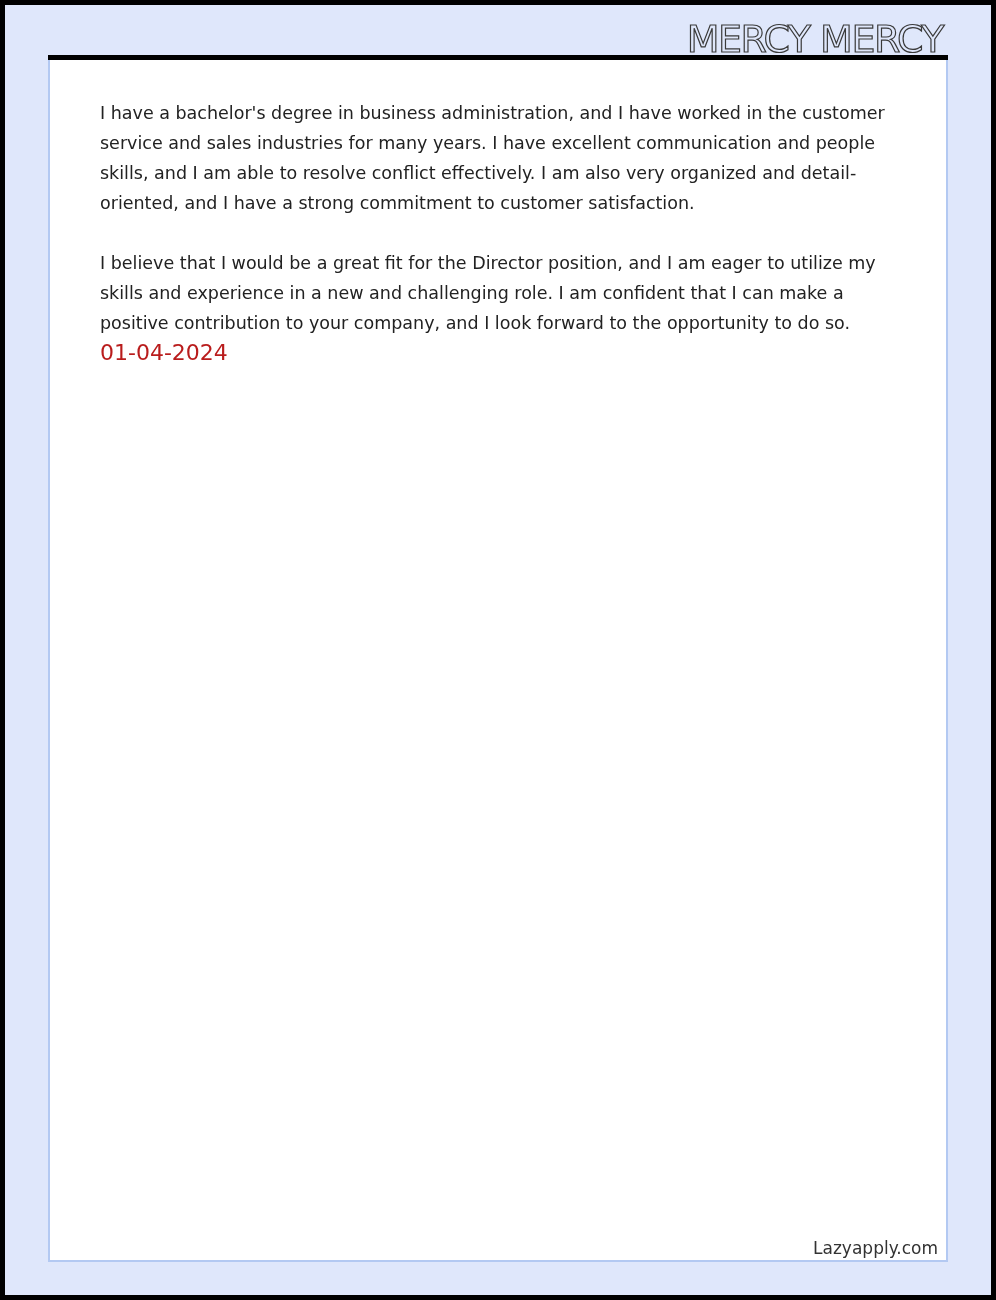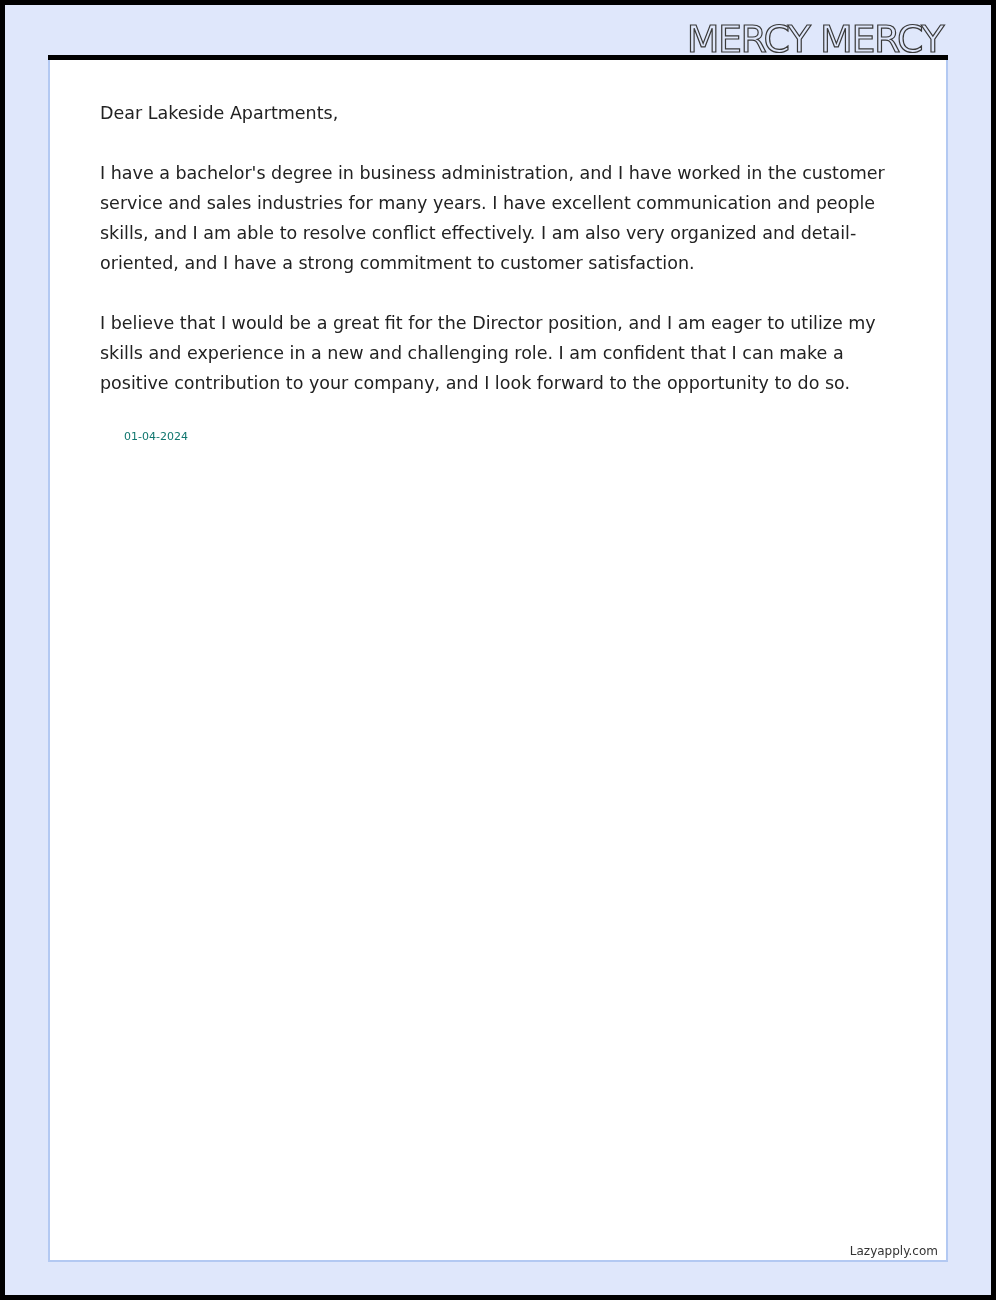--- a/index.html
+++ b/index.html
@@ -25,34 +25,33 @@
   .card {
     position: absolute; left: 43px; top: 55px; width: 900px; height: 1202px;
     box-sizing: border-box; background: #fff;
     border-left: 2px solid #b3c9f2; border-right: 2px solid #b3c9f2; border-bottom: 2px solid #b3c9f2;
   }
   .content {
     position: absolute; left: 50px; top: 38px; width: 790px;
     font-size: 17.5px; line-height: 30px; color: #222;
   }
   .content p { margin: 0 0 30px 0; }
-  .content p.last { margin-bottom: 24px; }
-  .date { color: #0f766e; font-size: 11px; line-height: 30px; margin-left: 24px; }
+  .content p.last { margin-bottom: 0; }
+  .date { color: #b91c1c; font-size: 22px; line-height: 30px; }
   .footer {
     position: absolute; right: 8px; bottom: 2px;
-    font-size: 12px; color: #333;
+    font-size: 17px; color: #333;
   }
 </style>
 </head>
 <body>
 
 <div class="name">MERCY MERCY</div>
 <div class="topbar"></div>
 
 <div class="card">
   <div class="content">
-    <p>Dear Lakeside Apartments,</p>
     <p>I have a bachelor's degree in business administration, and I have worked in the customer service and sales industries for many years. I have excellent communication and people skills, and I am able to resolve conflict effectively. I am also very organized and detail-oriented, and I have a strong commitment to customer satisfaction.</p>
     <p class="last">I believe that I would be a great fit for the Director position, and I am eager to utilize my skills and experience in a new and challenging role. I am confident that I can make a positive contribution to your company, and I look forward to the opportunity to do so.</p>
     <div class="date">01-04-2024</div>
   </div>
   <div class="footer">Lazyapply.com</div>
 </div>
 
 </body></html>

